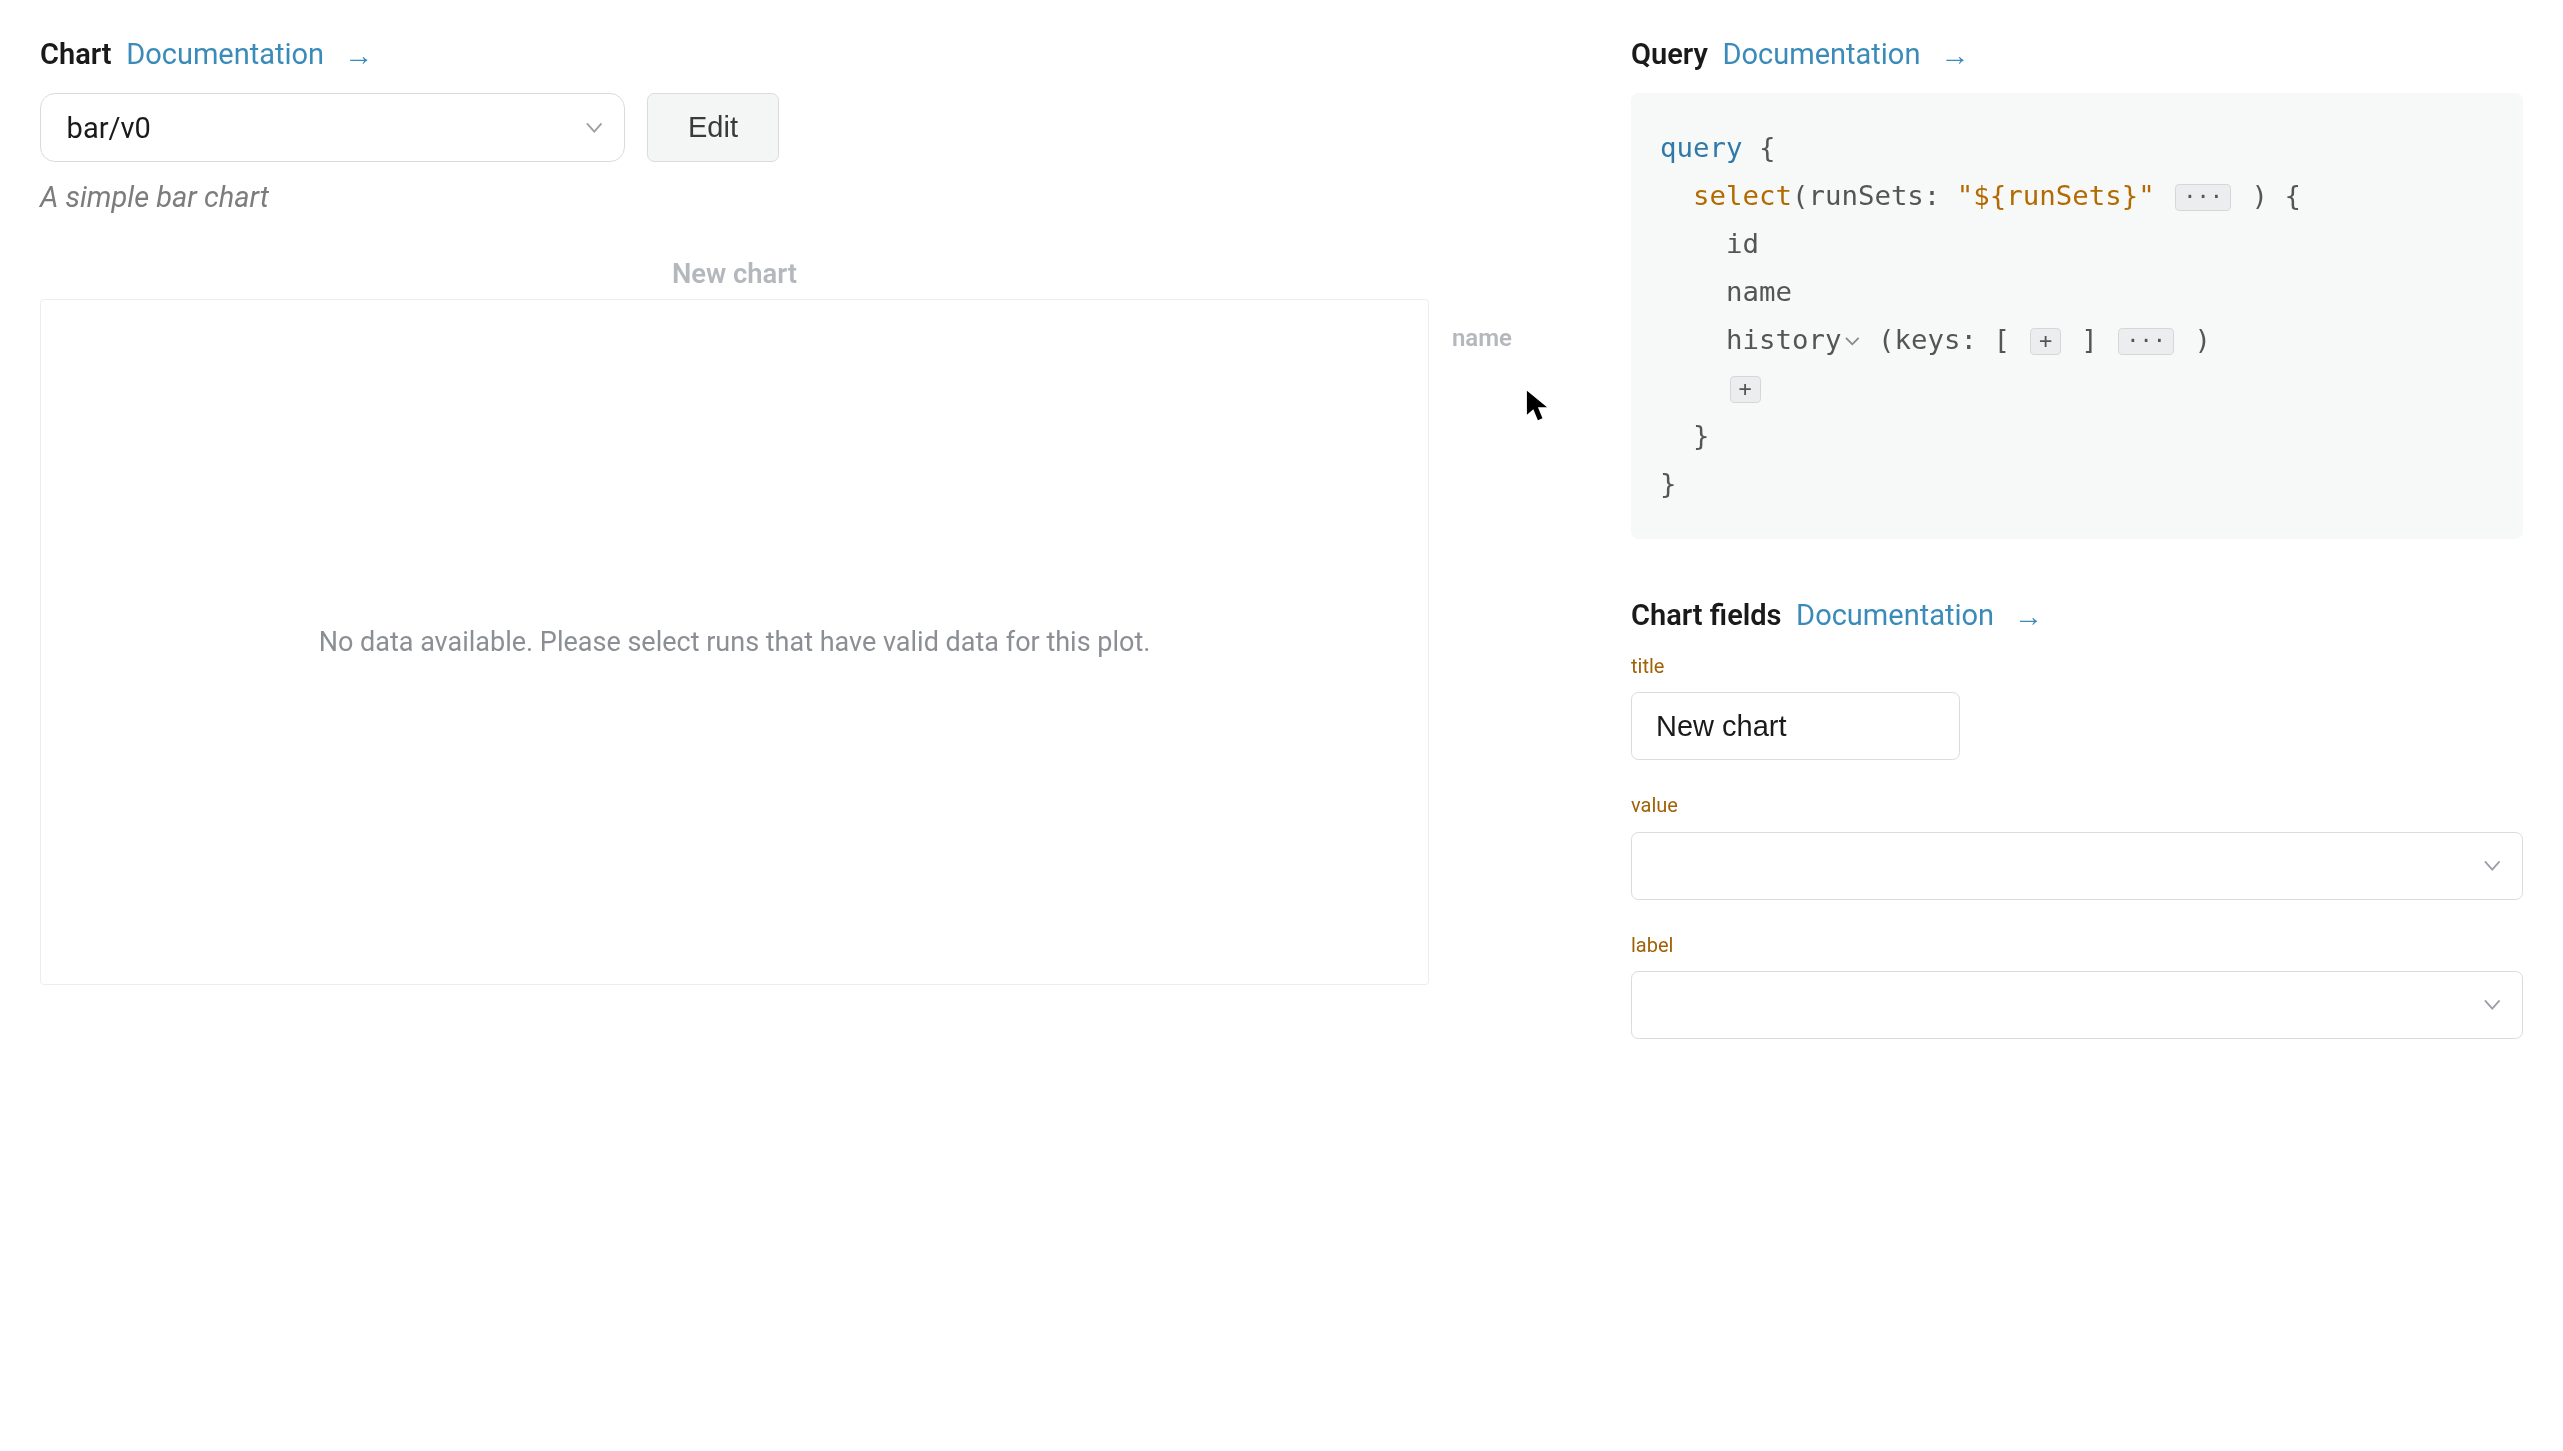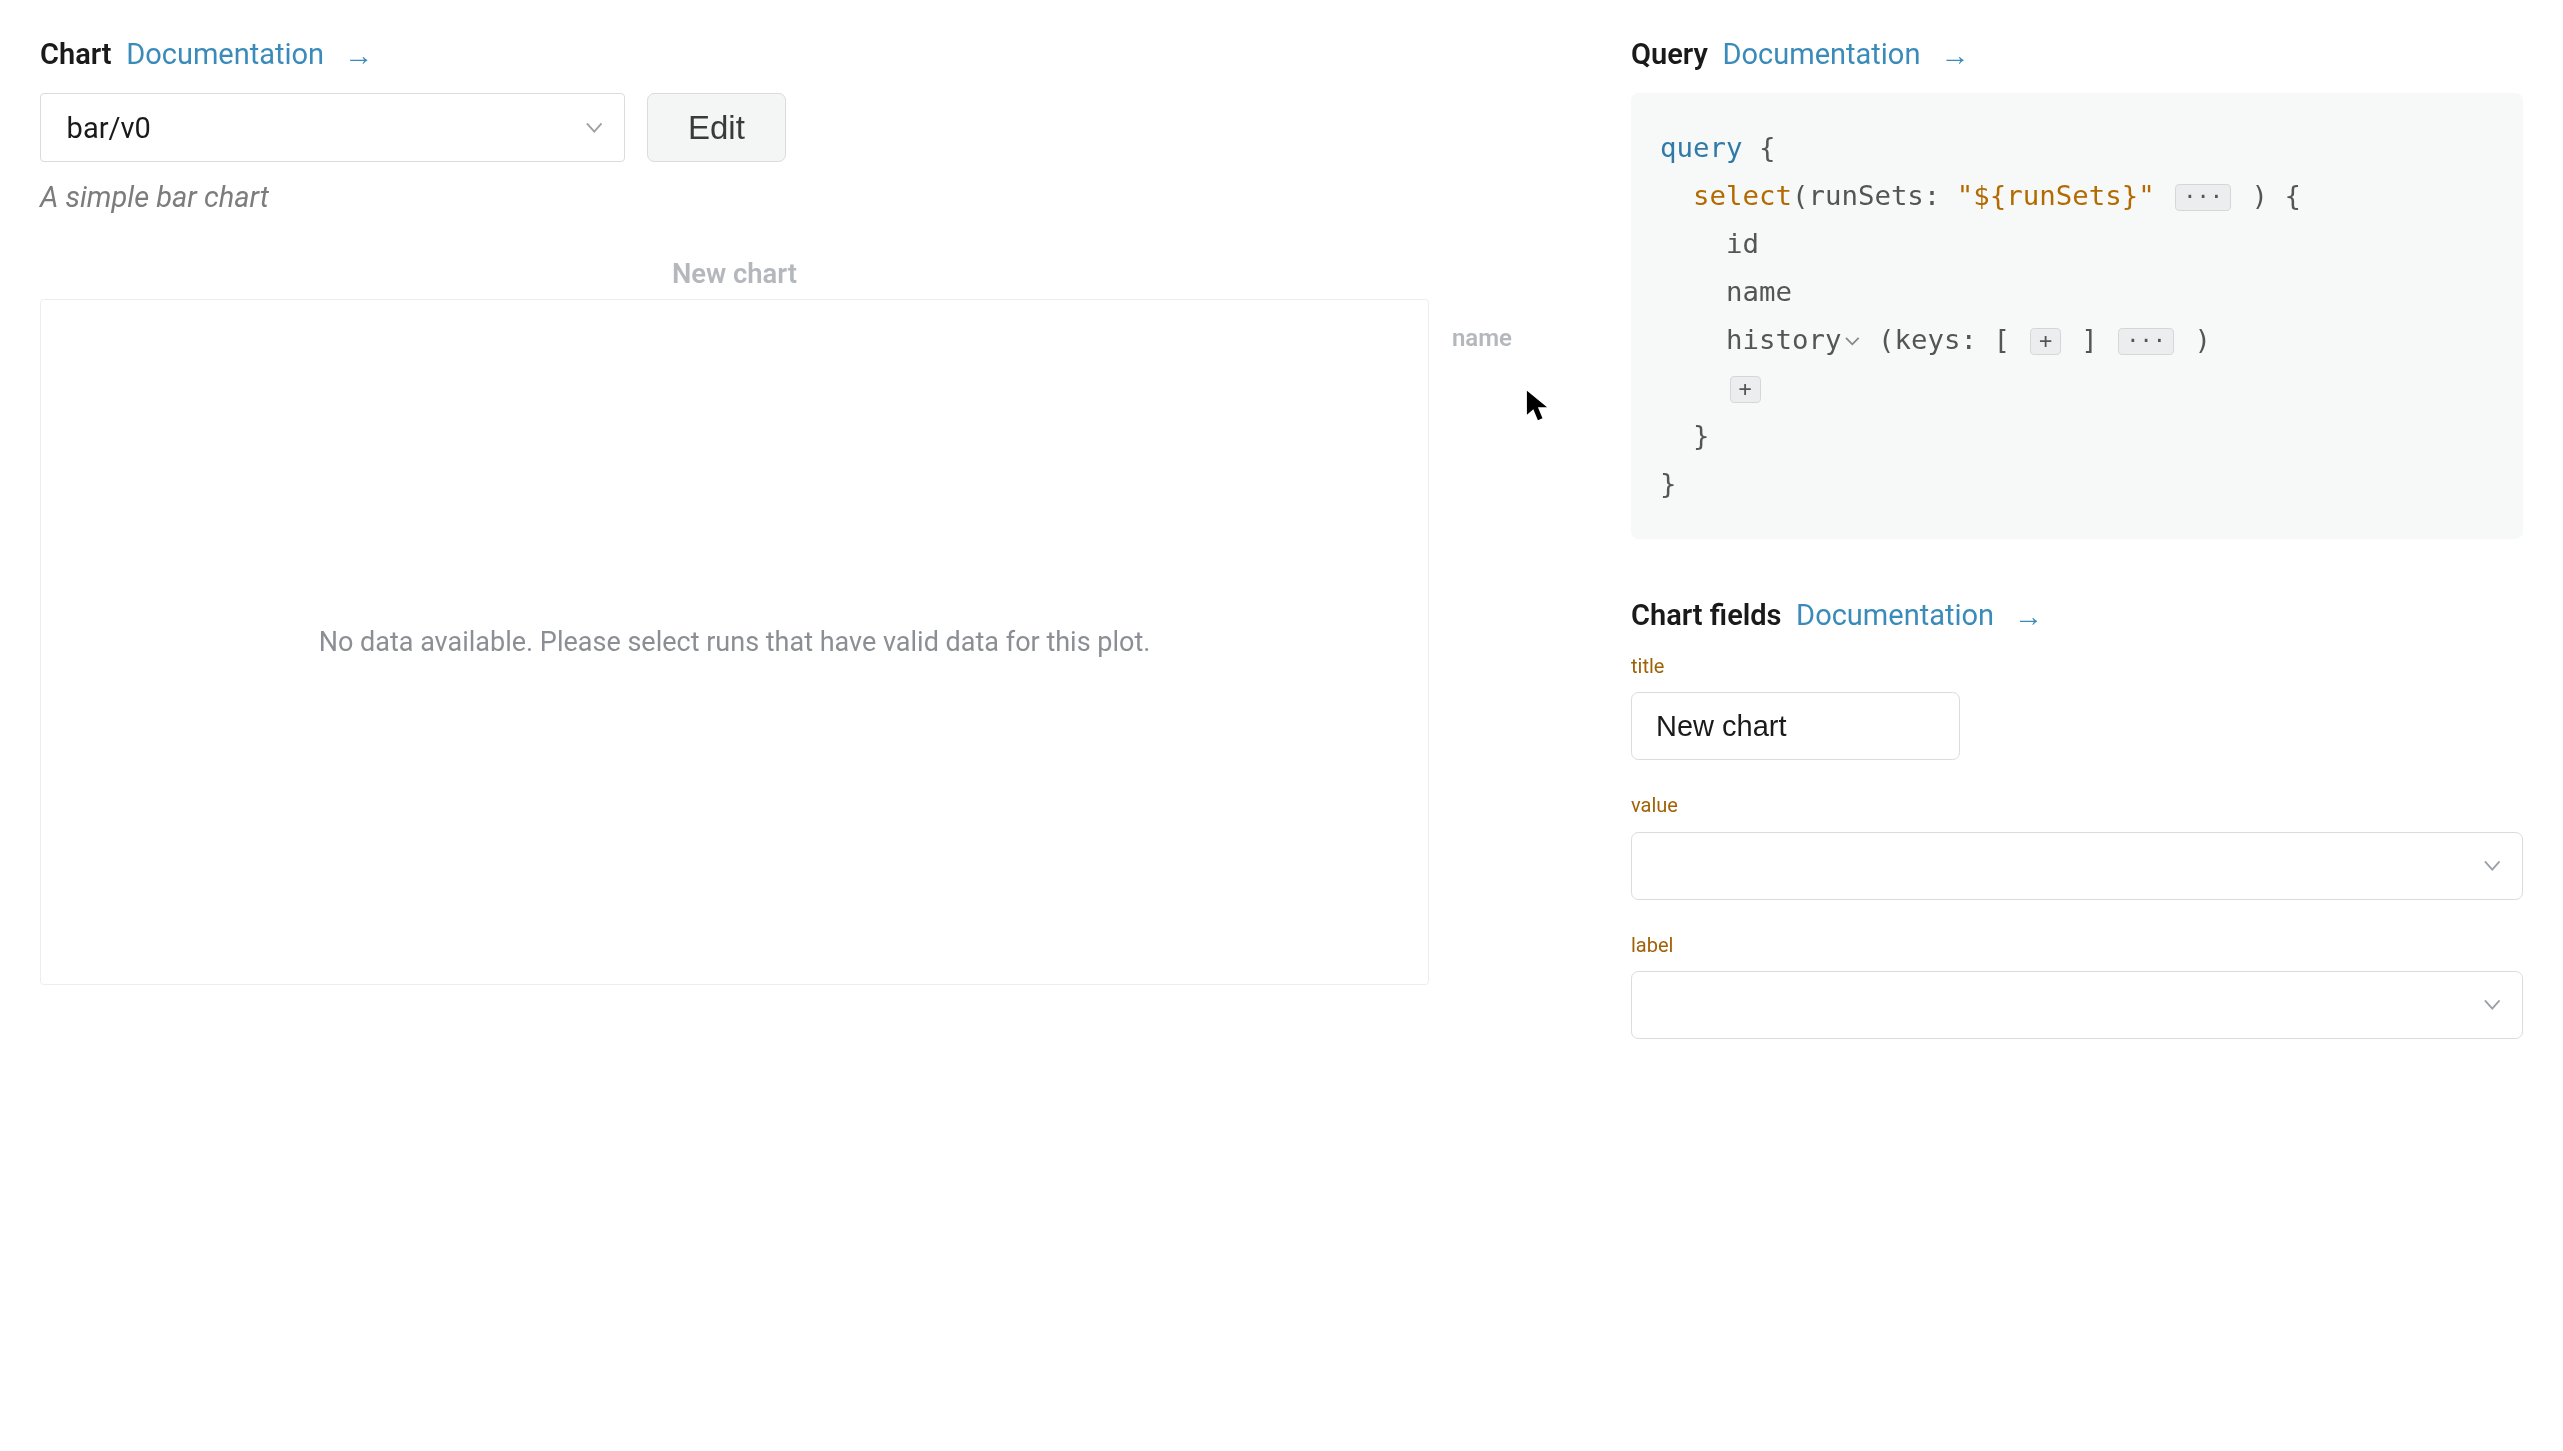--- a/index.html
+++ b/index.html
@@ -70,21 +70,21 @@
     display: flex;
     gap: 22px;
     align-items: stretch;
     margin-bottom: 18.3px;
   }
   .select {
     position: relative;
     width: 585px;
     height: 69px;
     border: 0.9px solid var(--border);
-    border-radius: 4px;
+    border-radius: 15px;
     background: #fff;
     display: flex;
     align-items: center;
     padding: 0 25.6px;
     font-size: 29px;
     color: var(--text);
     cursor: pointer;
   }
   .select .chev {
     position: absolute;
@@ -94,21 +94,21 @@
     color: var(--text-faint);
   }
   .chev svg { display: block; }
 
   .edit-btn {
     height: 69px;
     padding: 12px 40px;
     border: 0.9px solid var(--border);
     border-radius: 7.3px;
     background: var(--button-bg);
-    font-size: 33px;
+    font-size: 29px;
     color: #3a3a3a;
     cursor: pointer;
   }
 
   .chart-desc {
     font-style: italic;
     color: #7c7c7c;
     font-size: 29px;
     margin: 9.1px 0 44px 0;
   }

